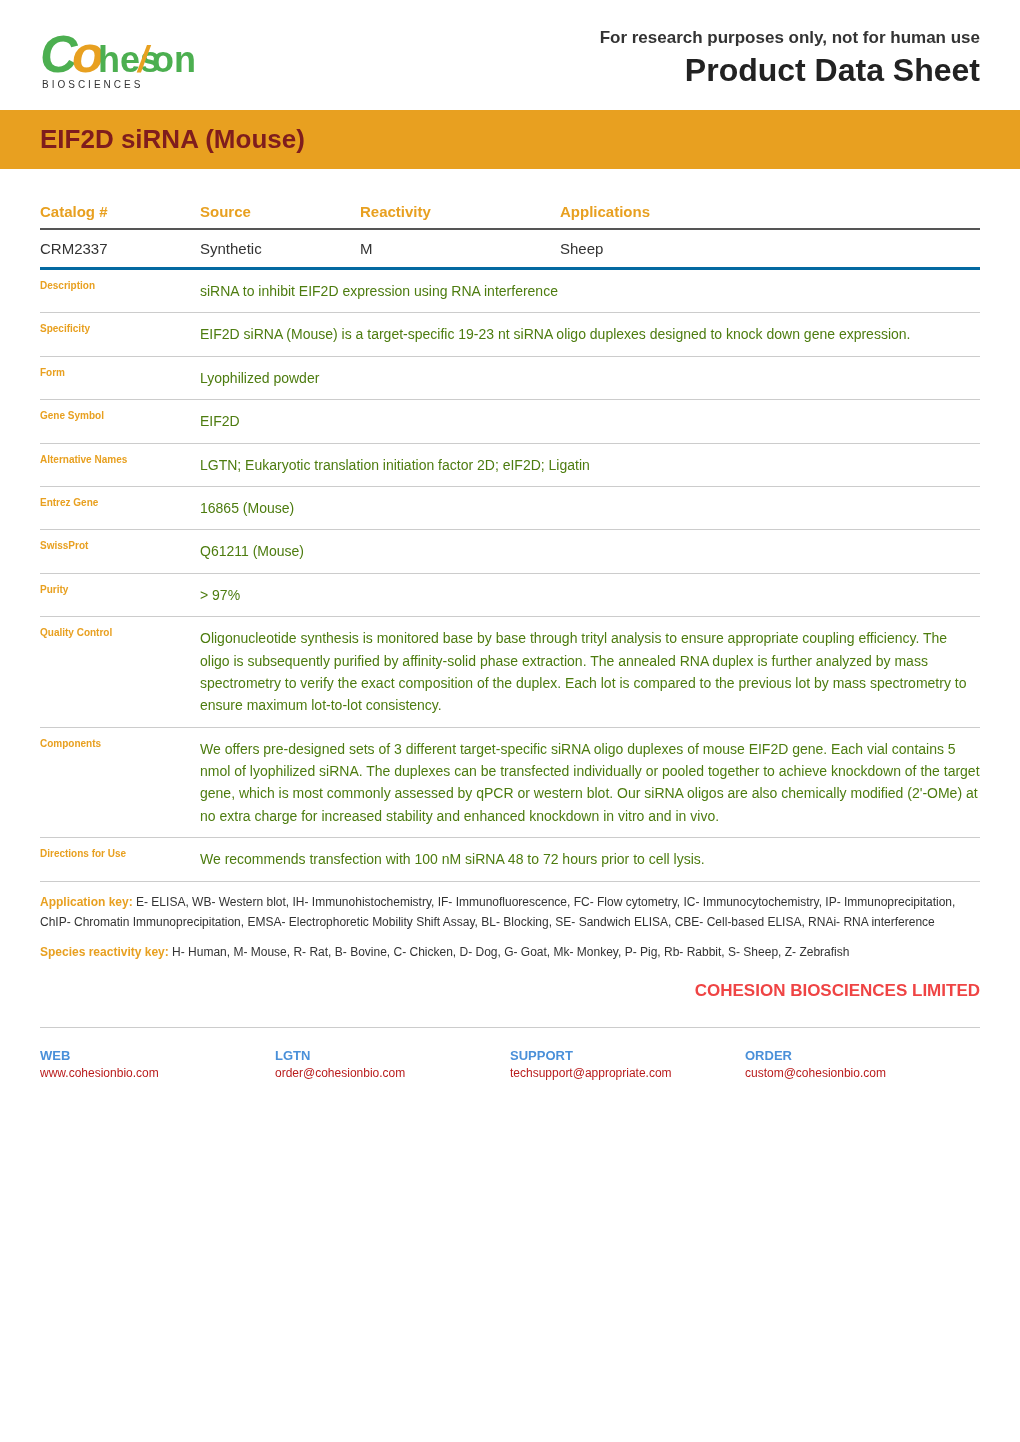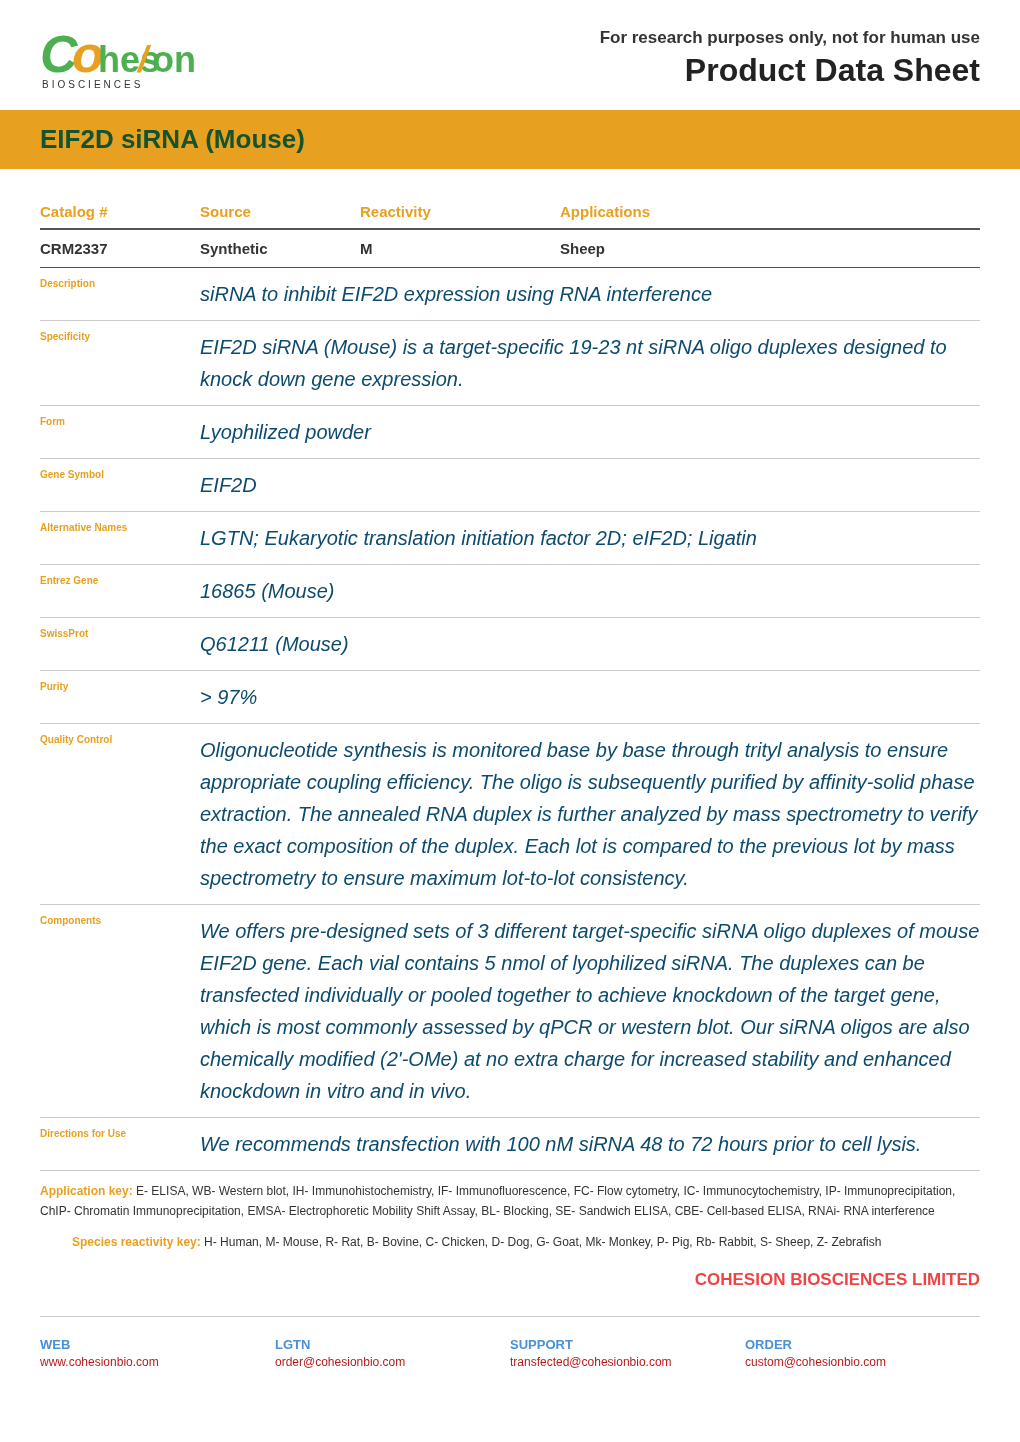--- a/index.html
+++ b/index.html
@@ -7,41 +7,41 @@
 
     
     .header { display: flex; align-items: flex-start; padding: 24px 40px 16px 40px; gap: 40px; }
     .logo-area { flex: 0 0 auto; }
     .header-right { flex: 1; text-align: right; padding-top: 4px; }
     .for-research { font-size: 17px; font-weight: bold; color: #333; margin-bottom: 4px; }
     .product-data-sheet { font-size: 32px; font-weight: bold; color: #222; }
 
     
     .title-bar { background: #E8A020; padding: 14px 40px; margin: 0; }
-    .title-bar h1 { font-size: 26px; font-weight: bold; color: #14532d; }
+    .title-bar h1 { font-size: 26px; font-weight: bold; color: #7f1d1d; }
 
     
     .main { padding: 0 40px 20px 40px; }
 
     
     .table-header { display: grid; grid-template-columns: 160px 160px 200px 1fr; border-bottom: 2px solid #555; padding: 14px 0 8px 0; margin-top: 20px; }
     .col-head { font-size: 15px; font-weight: bold; }
     .col-catalog { color: #E8A020; }
     .col-source { color: #E8A020; }
     .col-reactivity { color: #E8A020; }
     .col-applications { color: #E8A020; }
 
     
-    .data-row { display: grid; grid-template-columns: 160px 160px 200px 1fr; border-bottom: 1px solid #0369a1; padding: 10px 0; font-weight: bold; }
+    .data-row { display: grid; grid-template-columns: 160px 160px 200px 1fr; border-bottom: 3px solid #0369a1; padding: 10px 0; }
     .data-cell { font-size: 15px; color: #333; }
 
     
     .info-section { border-bottom: 1px solid #ccc; padding: 10px 0; display: grid; grid-template-columns: 160px 1fr; }
     .info-label { font-size: 10px; font-weight: bold; color: #E8A020; }
-    .info-value { font-size: 20px; color: #0c4a6e; line-height: 1.6; font-style: italic; }
+    .info-value { font-size: 14px; color: #4d7c0f; line-height: 1.6; }
 
     
     .app-key { font-size: 12px; color: #E8A020; margin-top: 10px; line-height: 1.7; }
     .app-key span.normal { color: #333; }
 
     
     .footer-company { text-align: right; font-size: 17px; font-weight: bold; color: #ef4444; margin: 18px 0 26px 0; }
 
     
     .footer-links { display: grid; grid-template-columns: 1fr 1fr 1fr 1fr; padding: 10px 0 20px 0; border-top: 1px solid #ccc; }
@@ -148,38 +148,38 @@
     <div class="info-label">Directions for Use</div>
     <div class="info-value">We recommends transfection with 100 nM siRNA 48 to 72 hours prior to cell lysis.</div>
   </div>
 
   <div class="app-key">
     <span class="info-label" style="font-size:12px;">Application key:</span>
     <span class="normal">E- ELISA, WB- Western blot, IH- Immunohistochemistry, IF- Immunofluorescence, FC- Flow cytometry, IC- Immunocytochemistry, IP- Immunoprecipitation, ChIP- Chromatin Immunoprecipitation, EMSA- Electrophoretic Mobility Shift Assay, BL- Blocking, SE- Sandwich ELISA, CBE- Cell-based ELISA, RNAi- RNA interference</span>
   </div>
 
   <div class="app-key">
-    <span class="info-label" style="font-size:12px;margin-left:32px;">Species reactivity key:</span>
+    <span class="info-label" style="font-size:12px;">Species reactivity key:</span>
     <span class="normal">H- Human, M- Mouse, R- Rat, B- Bovine, C- Chicken, D- Dog, G- Goat, Mk- Monkey, P- Pig, Rb- Rabbit, S- Sheep, Z- Zebrafish</span>
   </div>
 
   <div class="footer-company">COHESION BIOSCIENCES LIMITED</div>
 
   <div class="footer-links">
     <div class="footer-col">
       <div class="footer-col-label">WEB</div>
       <div class="footer-col-value">www.cohesionbio.com</div>
     </div>
     <div class="footer-col">
       <div class="footer-col-label">LGTN</div>
       <div class="footer-col-value">order@cohesionbio.com</div>
     </div>
     <div class="footer-col">
       <div class="footer-col-label">SUPPORT</div>
-      <div class="footer-col-value">transfected@cohesionbio.com</div>
+      <div class="footer-col-value">techsupport@appropriate.com</div>
     </div>
     <div class="footer-col">
       <div class="footer-col-label">ORDER</div>
       <div class="footer-col-value">custom@cohesionbio.com</div>
     </div>
   </div>
 
 </div>
 
 </body></html>

